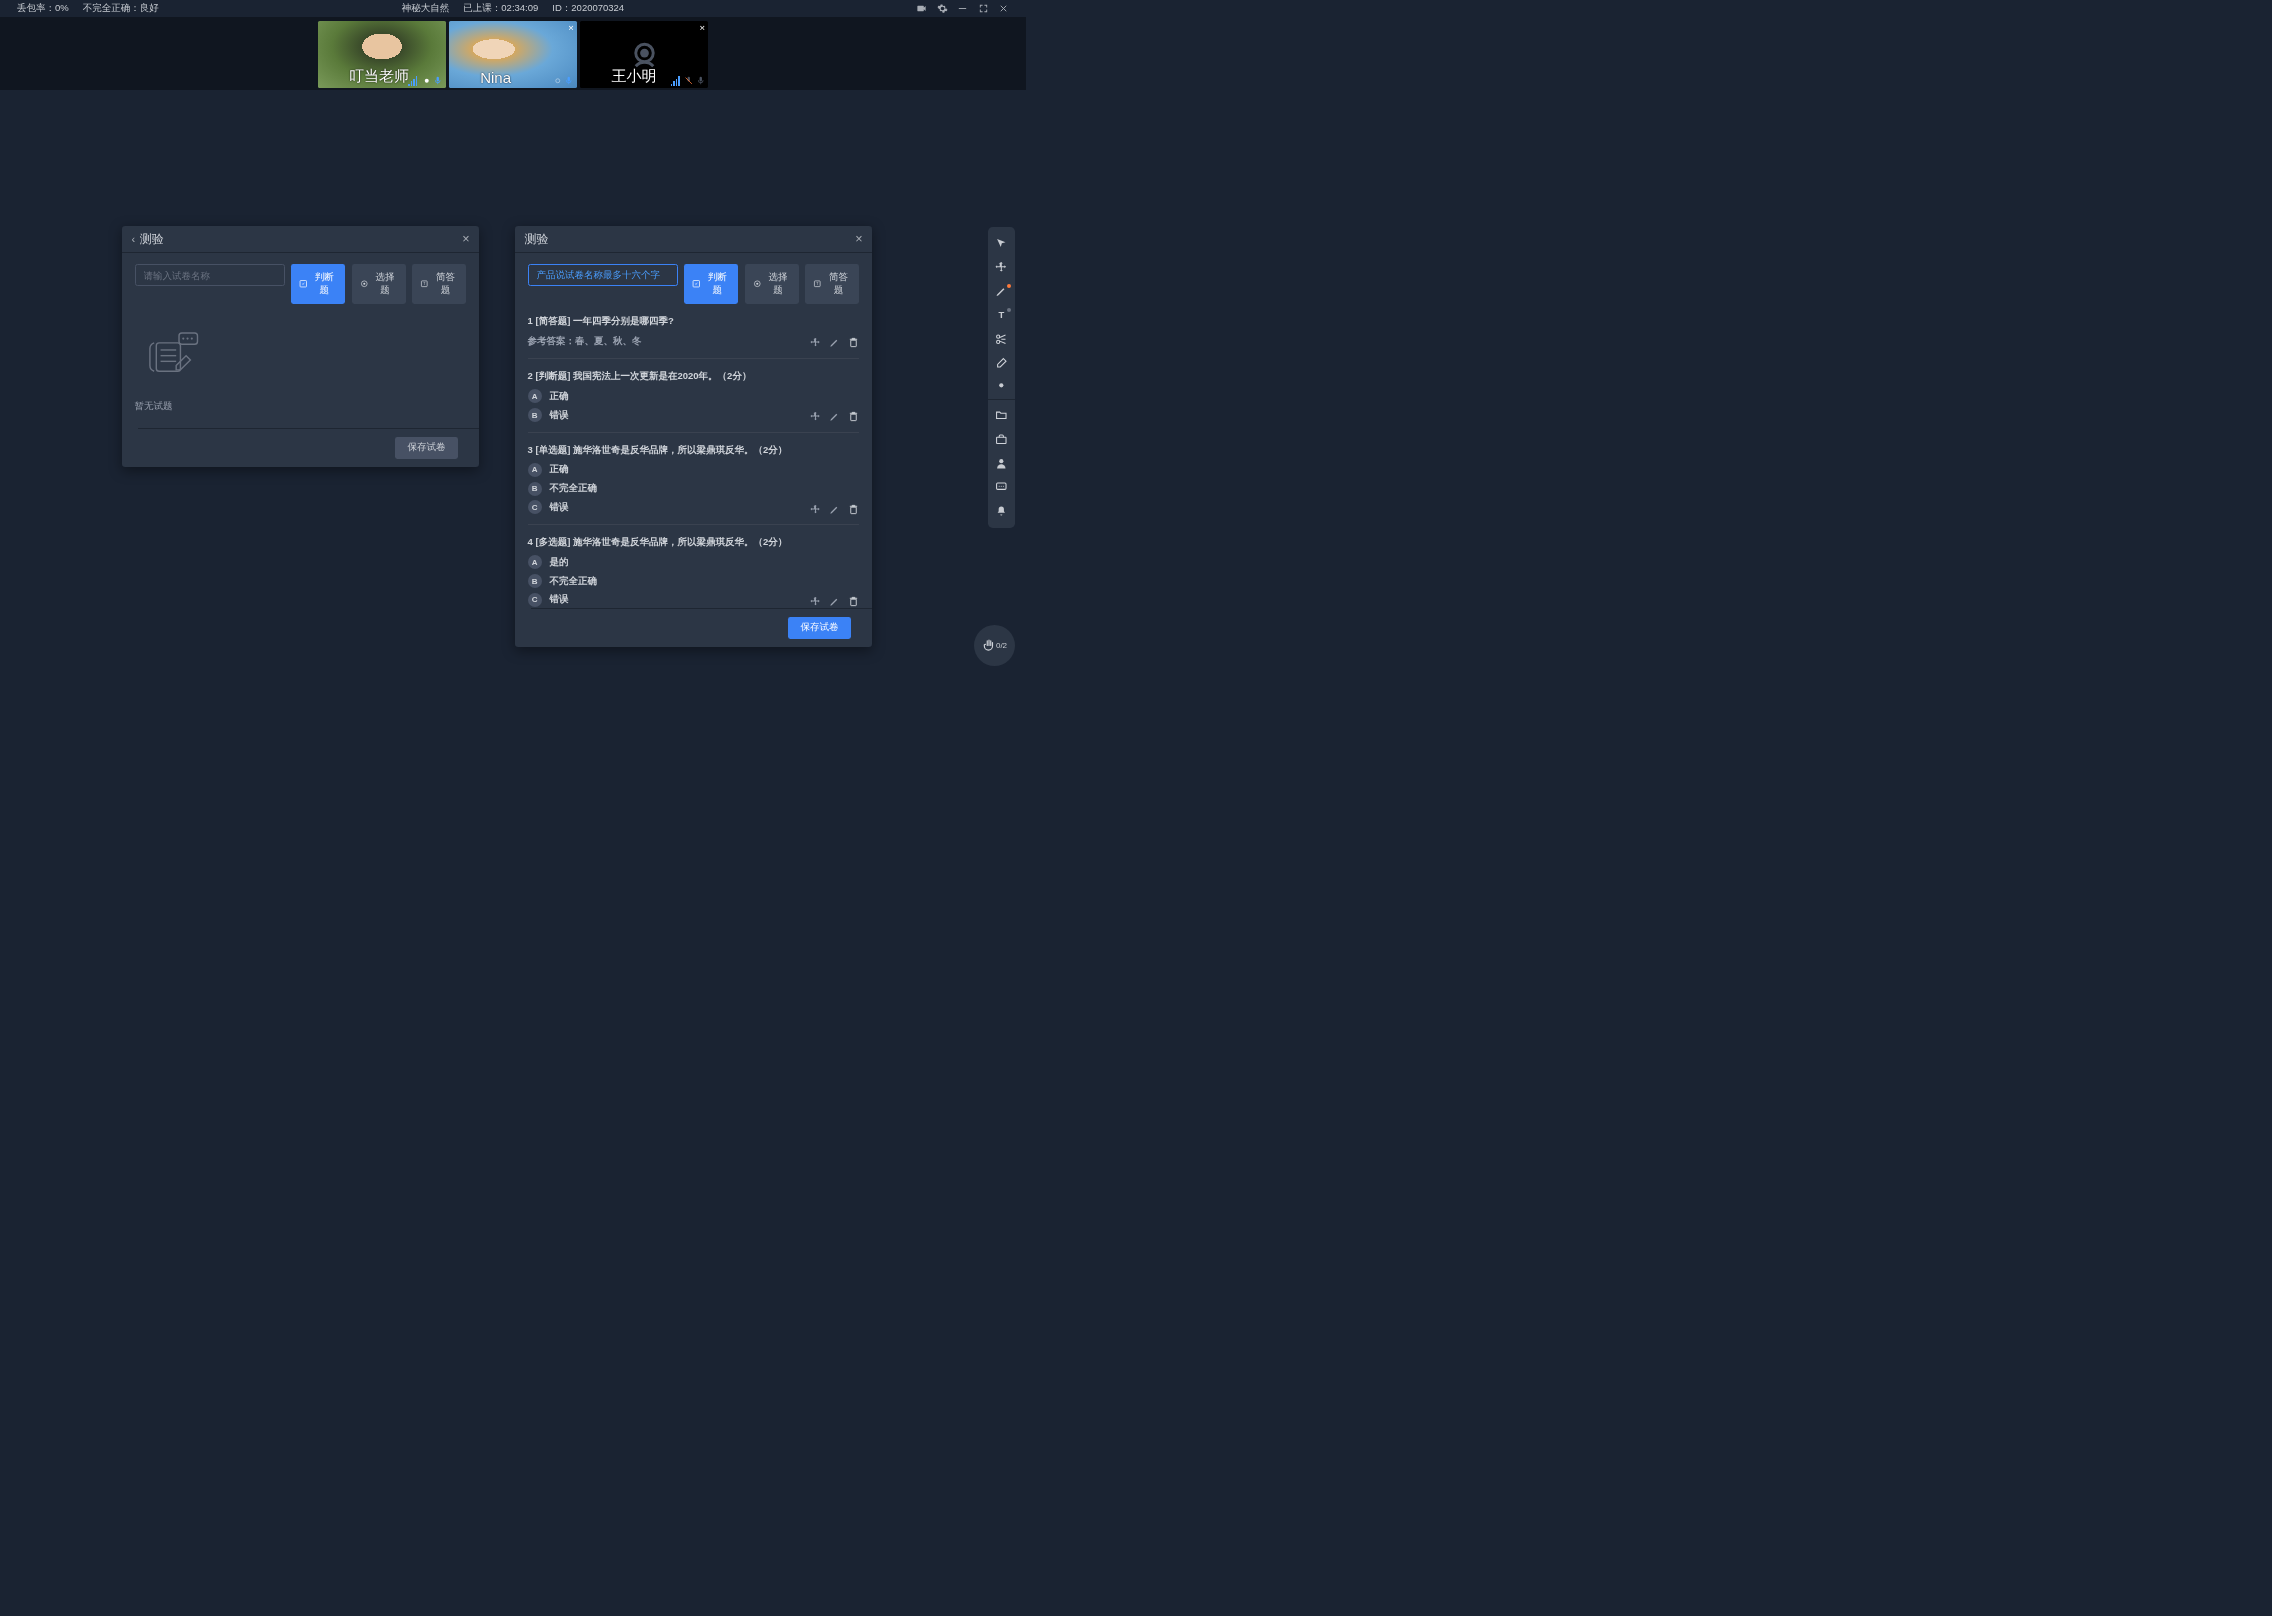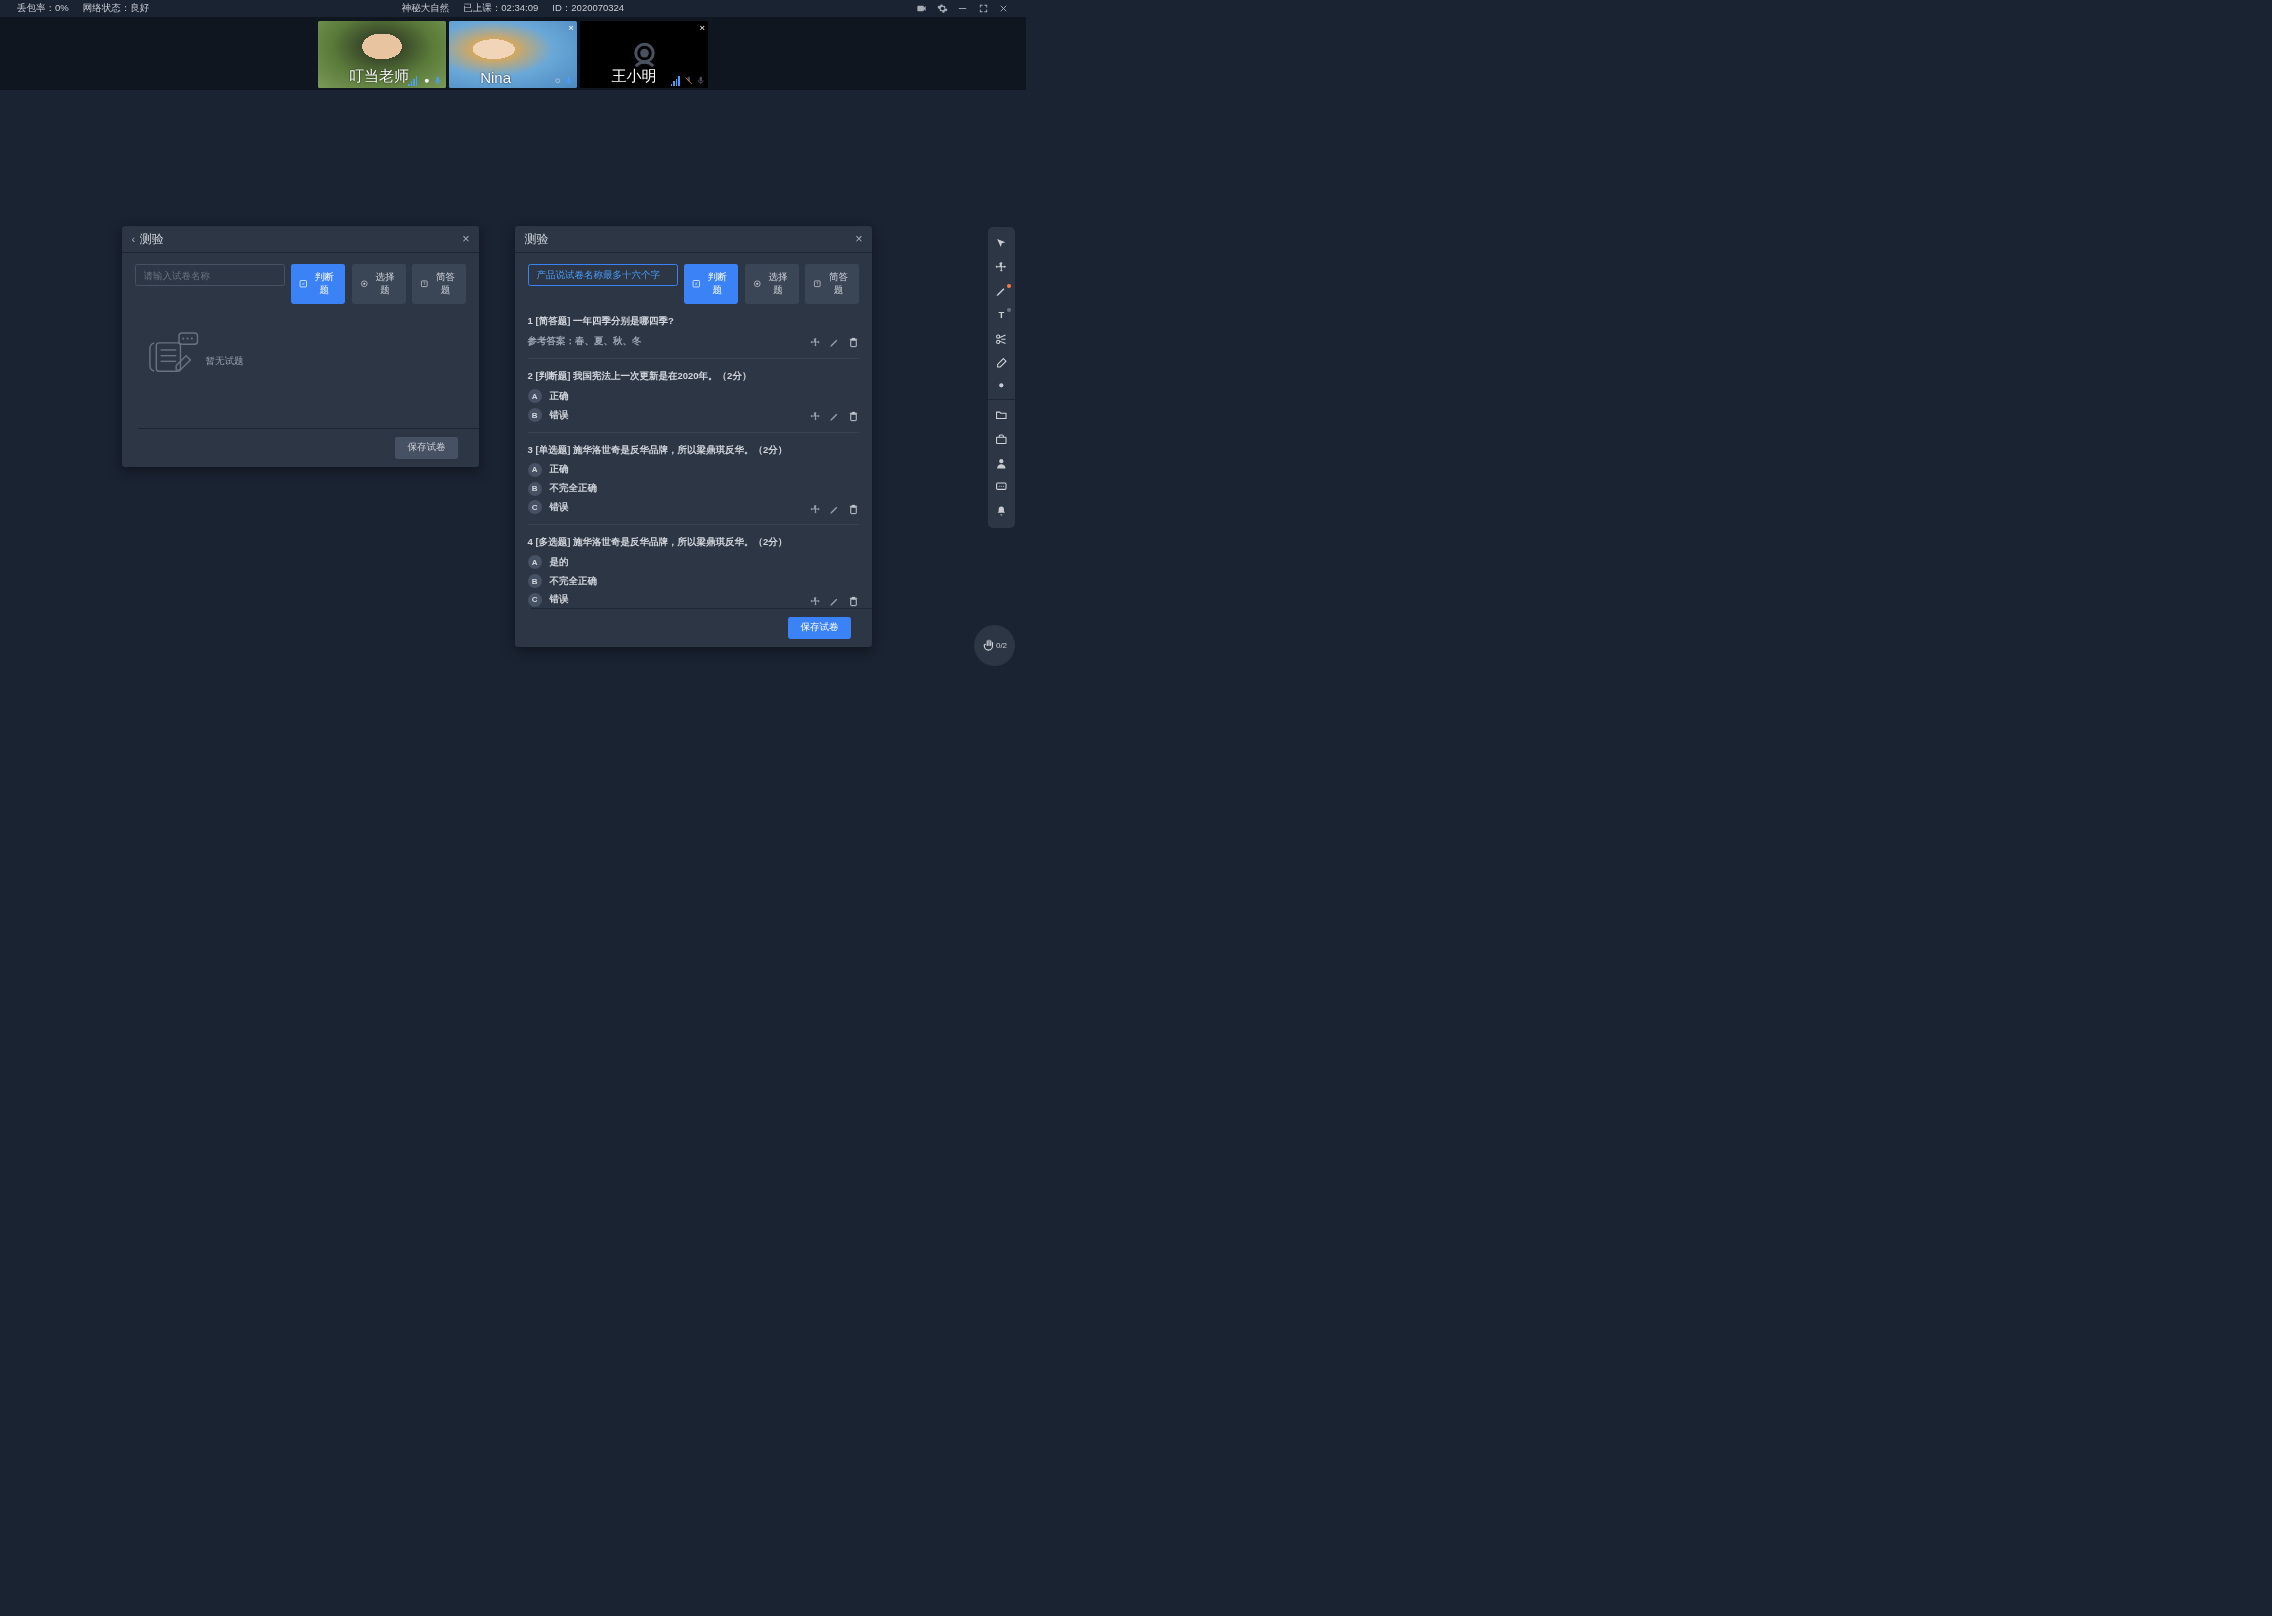--- a/index.html
+++ b/index.html
@@ -44,21 +44,21 @@
 
 .tool-row { display: flex; gap: 6.3px; margin-bottom: 11px; }
 .name-input { flex: 1; height: 22px; background: transparent; border: 0.8px solid #475164; border-radius: 2.4px; padding: 0 8px; color: #d0d4da; font-size: 9.5px; outline: none; }
 .name-input::placeholder { color: #6a7280; }
 .name-input.filled { border-color: #3b82f6; color: #4a9eff; }
 .btn { height: 40px; padding: 0 8px; border-radius: 2.4px; display: flex; align-items: center; gap: 4px; font-size: 9.5px; cursor: pointer; border: none; background: #3a4556; color: #d0d4da; }
 .btn svg { width: 9.5px; height: 9.5px; fill: currentColor; }
 .btn.primary { background: #3b82f6; color: #fff; }
 
 
-.empty { display: flex; flex-direction: row; align-items: center; padding-top: 8px; color: #9aa2b0; }
+.empty { display: flex; flex-direction: column; align-items: flex-start; padding-top: 8px; color: #9aa2b0; }
 .empty svg { width: 71px; height: 71px; }
 .empty-text { font-size: 9.5px; margin-top: 6.3px; }
 
 
 .panel-footer { padding: 8px 21px; border-top: 0.8px solid #1e2632; display: flex; justify-content: flex-end; flex-shrink: 0; margin-left: 16px; }
 .save-btn { padding: 4.7px 12.6px; border-radius: 2.4px; font-size: 9.5px; cursor: pointer; border: none; }
 .save-btn.secondary { background: #475164; color: #d0d4da; }
 .save-btn.primary { background: #3b82f6; color: #fff; }
 
 
@@ -88,21 +88,21 @@
 .panel-body::-webkit-scrollbar { width: 4.7px; }
 .panel-body::-webkit-scrollbar-thumb { background: #475164; border-radius: 2.4px; }
 .panel-body::-webkit-scrollbar-track { background: transparent; }
 </style>
 </head>
 <body>
 
 <div class="top-bar">
   <div class="top-left">
     <span>丢包率：0%</span>
-    <span>网络状态：良好</span>
+    <span>不完全正确：良好</span>
   </div>
   <div class="top-center">
     <span>神秘大自然</span>
     <span>已上课：02:34:09</span>
     <span>ID：2020070324</span>
   </div>
   <div class="top-right">
     <span class="icon">
         <svg viewBox="0 0 24 24">
           <path d="M17 10.5V7a1 1 0 0 0-1-1H4a1 1 0 0 0-1 1v10a1 1 0 0 0 1 1h12a1 1 0 0 0 1-1v-3.5l4 4v-11l-4 4z"></path>

